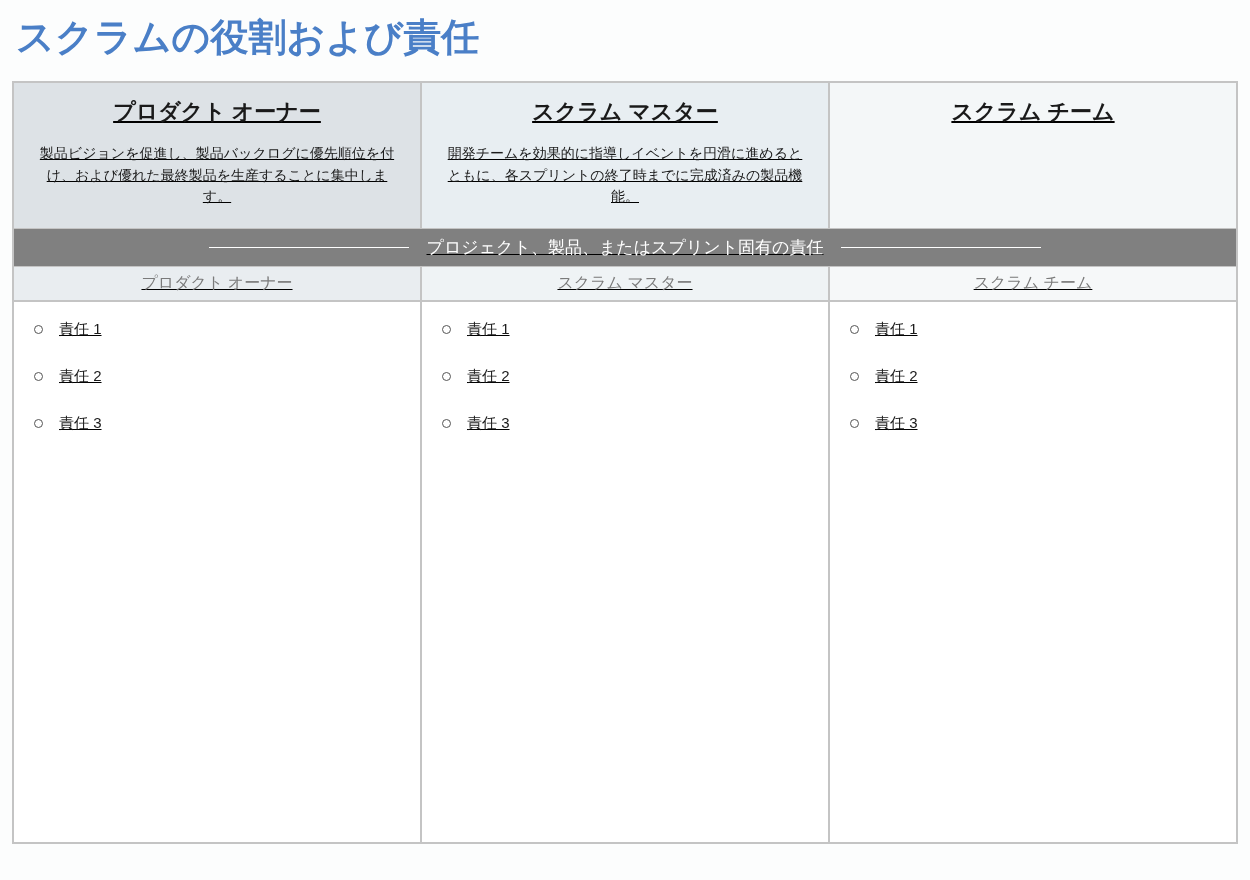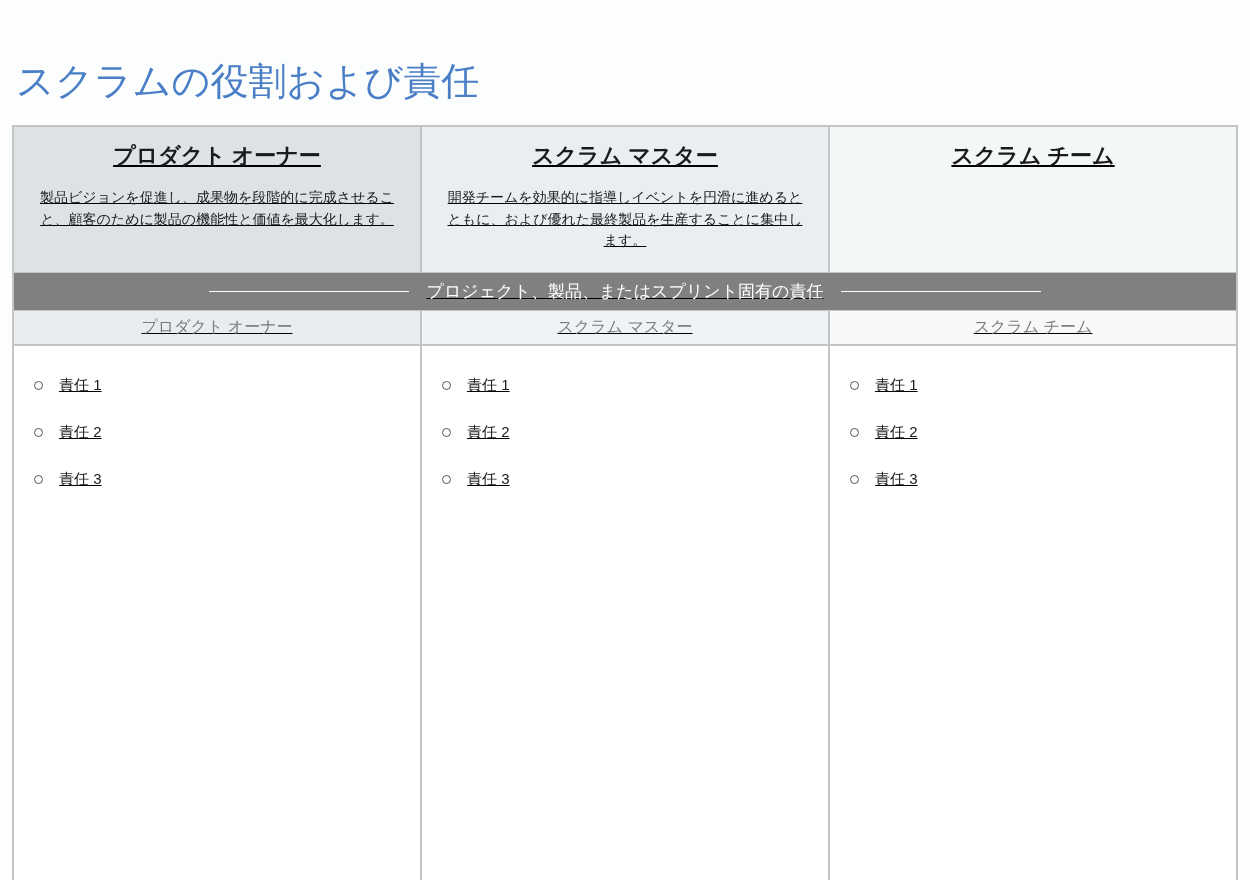--- a/index.html
+++ b/index.html
@@ -9,24 +9,23 @@
     }
     body {
       font-family: "Hiragino Kaku Gothic Pro", "Meiryo", sans-serif;
       background: #fcfdfd;
       padding: 12px;
       width: 1250px;
     }
     .page-title {
       color: #4a7fc7;
       font-size: 38px;
-      font-weight: normal;
+      font-weight: bold;
       margin-bottom: 18px;
       margin-left: 4px;
-      margin-top: 44px;
     }
     .main-table {
       width: 100%;
       border-collapse: collapse;
       border: 1px solid #c4c4c4;
       text-decoration: underline;
     }
     .header-row {
       display: flex;
     }
@@ -91,21 +90,21 @@
     .subheader-cell.col2 { background: #eff3f5; }
     .subheader-cell.col3 { background: #f6f8f9; }
     .body-row {
       display: flex;
       min-height: 542px;
     }
     .body-cell {
       flex: 1;
       border: 1px solid #c4c4c4;
       background: #ffffff;
-      padding: 30px 20px;
+      padding: 18px 20px;
     }
     .resp-list {
       list-style: none;
     }
     .resp-item {
       font-size: 15px;
       color: #1a1a1a;
       margin-bottom: 28px;
       display: flex;
       align-items: center;
@@ -123,25 +122,25 @@
 </head>
 <body>
 
 <h1 class="page-title">スクラムの役割および責任</h1>
 
 <div class="main-table">
 
   <div class="header-row">
     <div class="header-cell col1">
       <div class="role-name">プロダクト オーナー</div>
-      <div class="role-desc">製品ビジョンを促進し、成果物を段階的に完成させること、顧客のために製品の機能性と価値を最大化します。</div>
+      <div class="role-desc">製品ビジョンを促進し、製品バックログに優先順位を付け、および優れた最終製品を生産することに集中します。</div>
     </div>
     <div class="header-cell col2">
       <div class="role-name">スクラム マスター</div>
-      <div class="role-desc">開発チームを効果的に指導しイベントを円滑に進めるとともに、および優れた最終製品を生産することに集中します。</div>
+      <div class="role-desc">開発チームを効果的に指導しイベントを円滑に進めるとともに、各スプリントの終了時までに完成済みの製品機能。</div>
     </div>
     <div class="header-cell col3">
       <div class="role-name">スクラム チーム</div>
     </div>
   </div>
 
   <div class="banner-row">
     <span class="banner-line"></span>
     <span>プロジェクト、製品、またはスプリント固有の責任</span>
     <span class="banner-line"></span>

